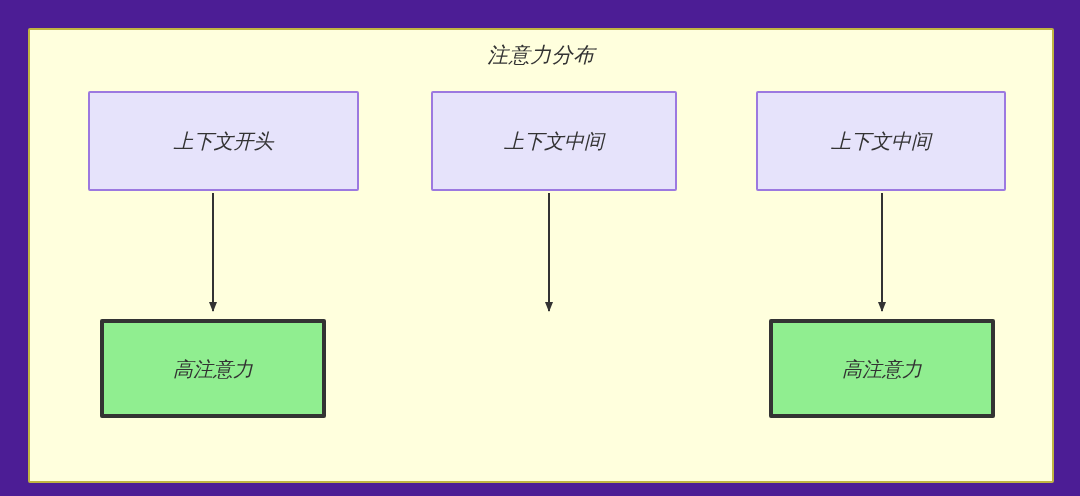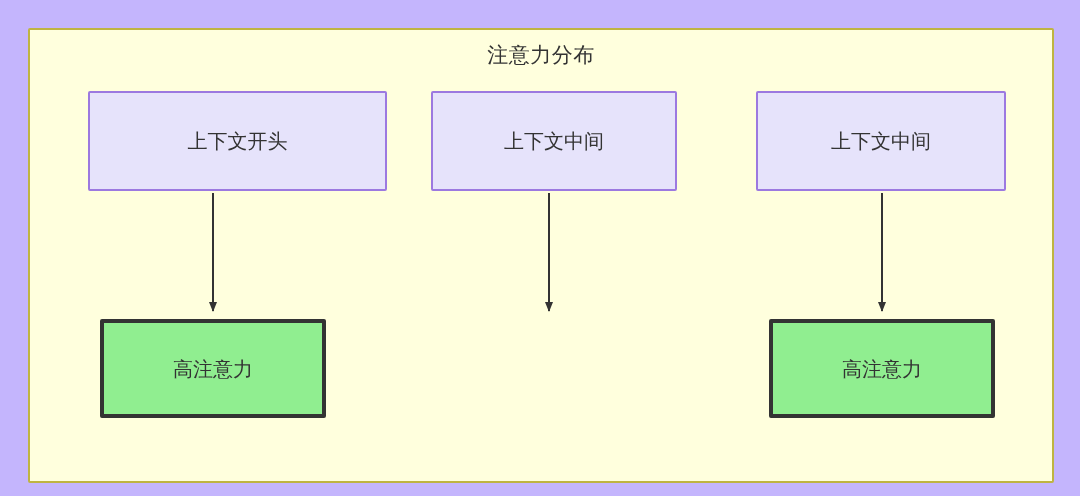--- a/index.html
+++ b/index.html
@@ -11,21 +11,22 @@
     width: 1080px;
     height: 496px;
     font-family: "Liberation Sans", "DejaVu Sans", sans-serif;
     overflow: hidden;
   }
 
   #diagram-canvas {
     position: relative;
     width: 1080px;
     height: 496px;
-    background: #c4b5fd;
+    background: #4c1d95;
+    font-style: italic;
   }
 
   
   .subgraph {
     position: absolute;
     left: 28px;
     top: 28px;
     width: 1026px;
     height: 455px;
     box-sizing: border-box;
@@ -79,21 +80,21 @@
 
   .fill-high {
     background: #90ee90;
   }
 
   .fill-low {
     background: #fb9090;
   }
 
   
-  .ctx-1   { left: 88px;  top: 91px;  width: 299px; }
+  .ctx-1   { left: 88px;  top: 91px;  width: 271px; }
   .att-1   { left: 100px; top: 319px; width: 226px; }
   
   .ctx-2   { left: 425px; top: 91px;  width: 246px; margin-left: 6px; }
   .att-2   { left: 437px; top: 319px; width: 226px; }
   
   .ctx-3   { left: 756px; top: 91px;  width: 250px; }
   .att-3   { left: 769px; top: 319px; width: 226px; }
 
   
   #edge-layer {

